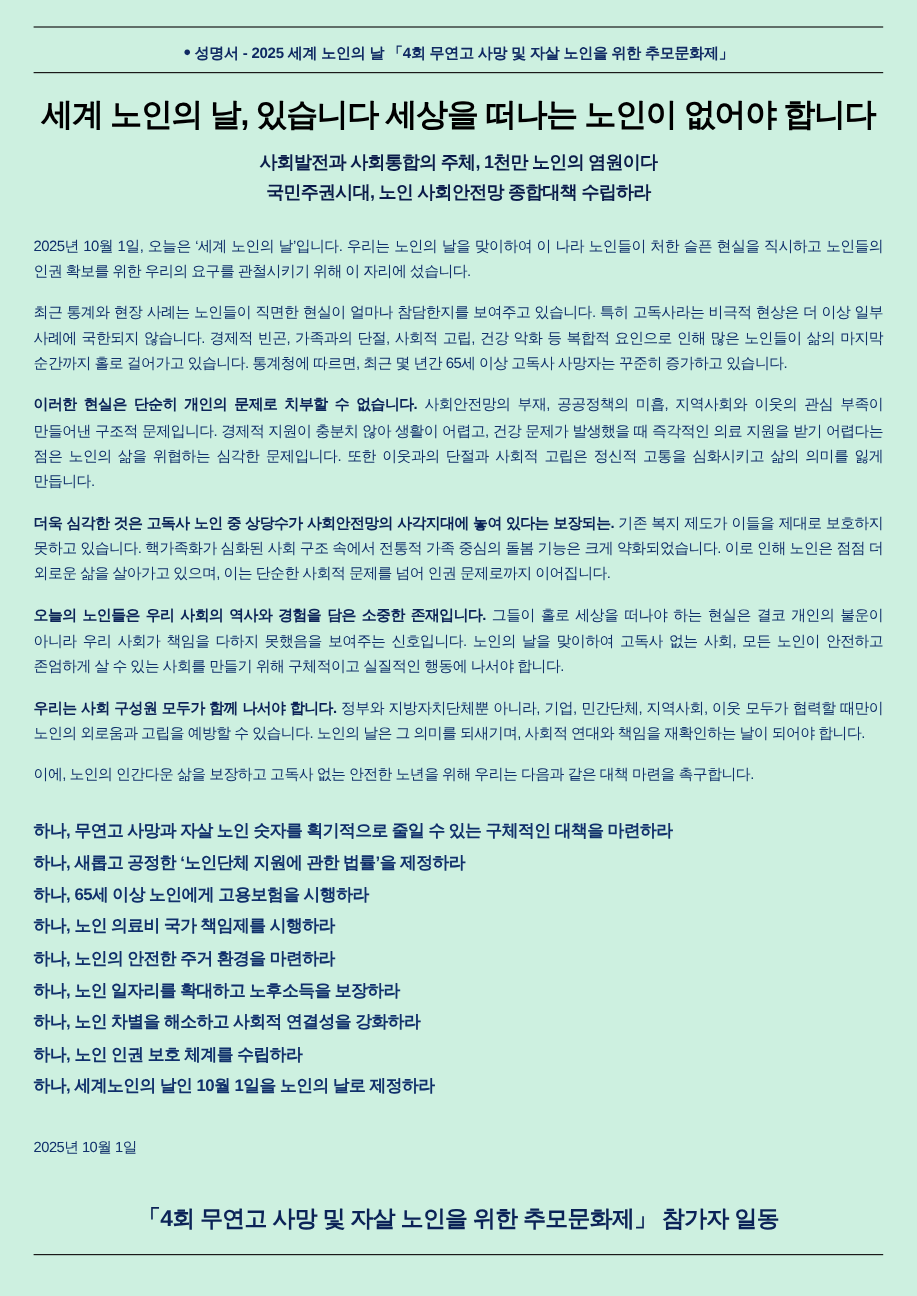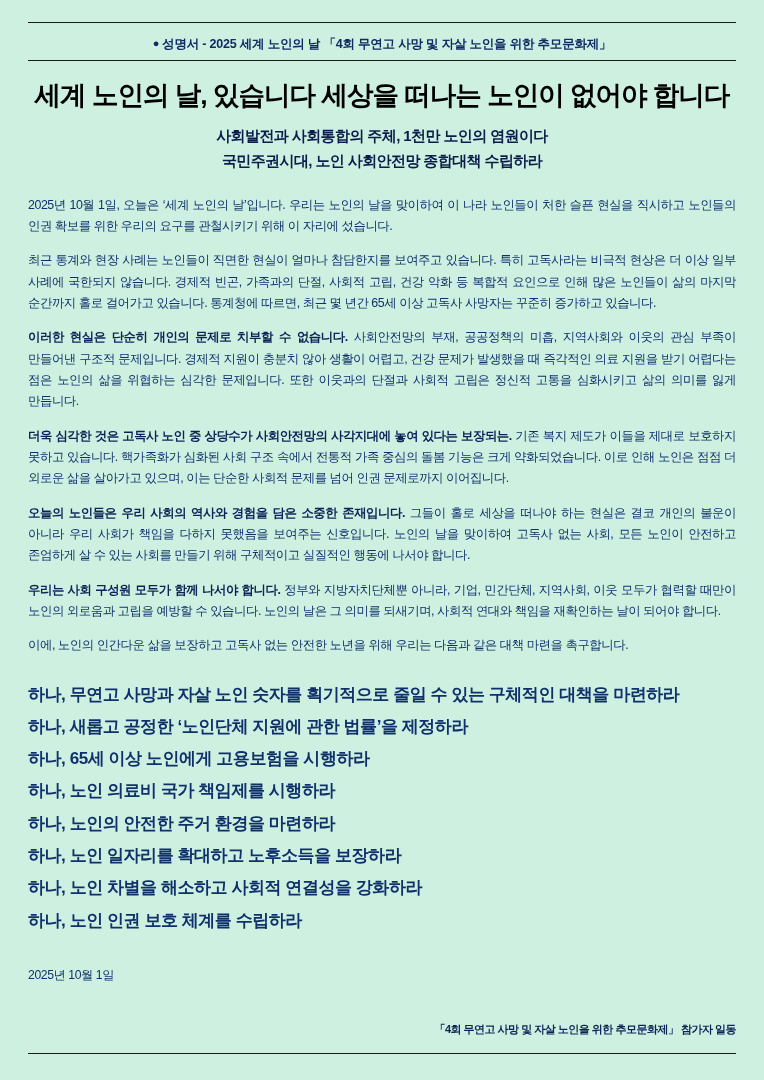--- a/index.html
+++ b/index.html
@@ -83,35 +83,35 @@
   }
   p.para b {
     font-weight: bold;
     color: #0b2357;
   }
   .demands {
     margin-top: 22px;
     margin-bottom: 6px;
   }
   .demand {
-    font-size: 17px;
+    font-size: 14px;
     font-weight: bold;
     color: #10306b;
     letter-spacing: -0.45px;
     line-height: 1.9;
   }
   .date-line {
     font-size: 12.2px;
     color: #10306b;
     letter-spacing: -0.4px;
     margin-top: 30px;
   }
   .signature {
-    text-align: right;
-    font-size: 11px;
+    text-align: center;
+    font-size: 19px;
     font-weight: bold;
     color: #0b2357;
     letter-spacing: -0.5px;
     margin-top: 38px;
   }
 </style>
 </head>
 <body>
 
 <div class="page">
@@ -141,20 +141,21 @@
 
   <div class="demands">
     <div class="demand">하나, 무연고 사망과 자살 노인 숫자를 획기적으로 줄일 수 있는 구체적인 대책을 마련하라</div>
     <div class="demand">하나, 새롭고 공정한 ‘노인단체 지원에 관한 법률’을 제정하라</div>
     <div class="demand">하나, 65세 이상 노인에게 고용보험을 시행하라</div>
     <div class="demand">하나, 노인 의료비 국가 책임제를 시행하라</div>
     <div class="demand">하나, 노인의 안전한 주거 환경을 마련하라</div>
     <div class="demand">하나, 노인 일자리를 확대하고 노후소득을 보장하라</div>
     <div class="demand">하나, 노인 차별을 해소하고 사회적 연결성을 강화하라</div>
     <div class="demand">하나, 노인 인권 보호 체계를 수립하라</div>
+    <div class="demand">하나, 세계노인의 날인 10월 1일을 노인의 날로 제정하라</div>
   </div>
 
   <div class="date-line">2025년 10월 1일</div>
 
   <div class="signature">「4회 무연고 사망 및 자살 노인을 위한 추모문화제」 참가자 일동</div>
 
   <hr class="rule rule-bottom">
 
 </div>
 

